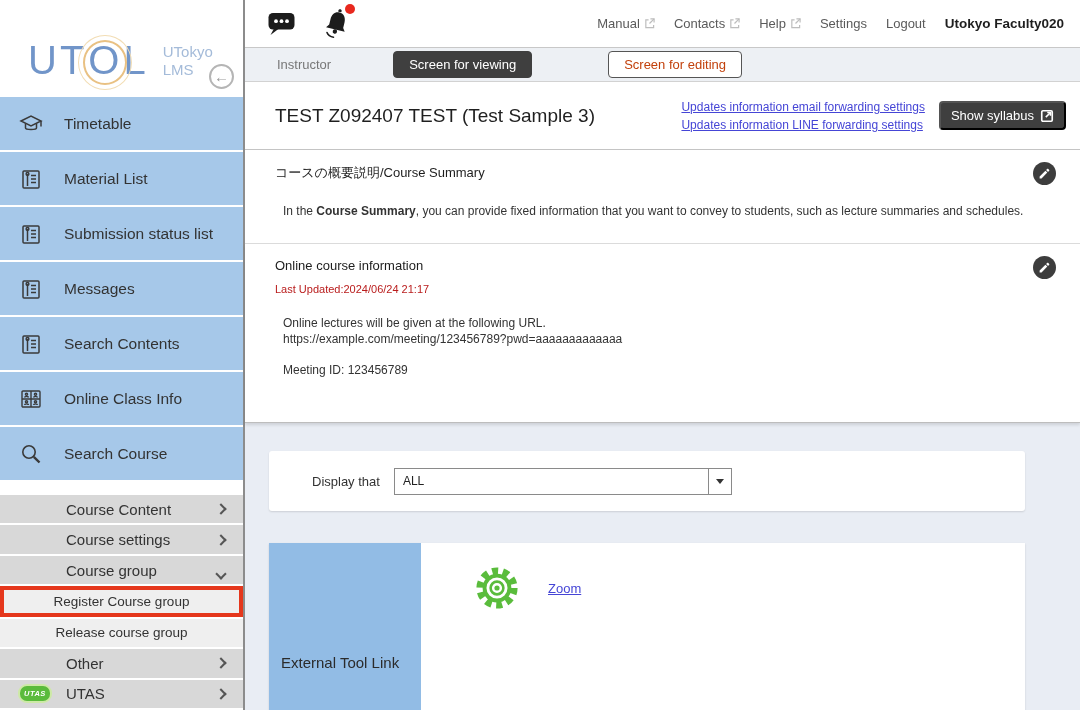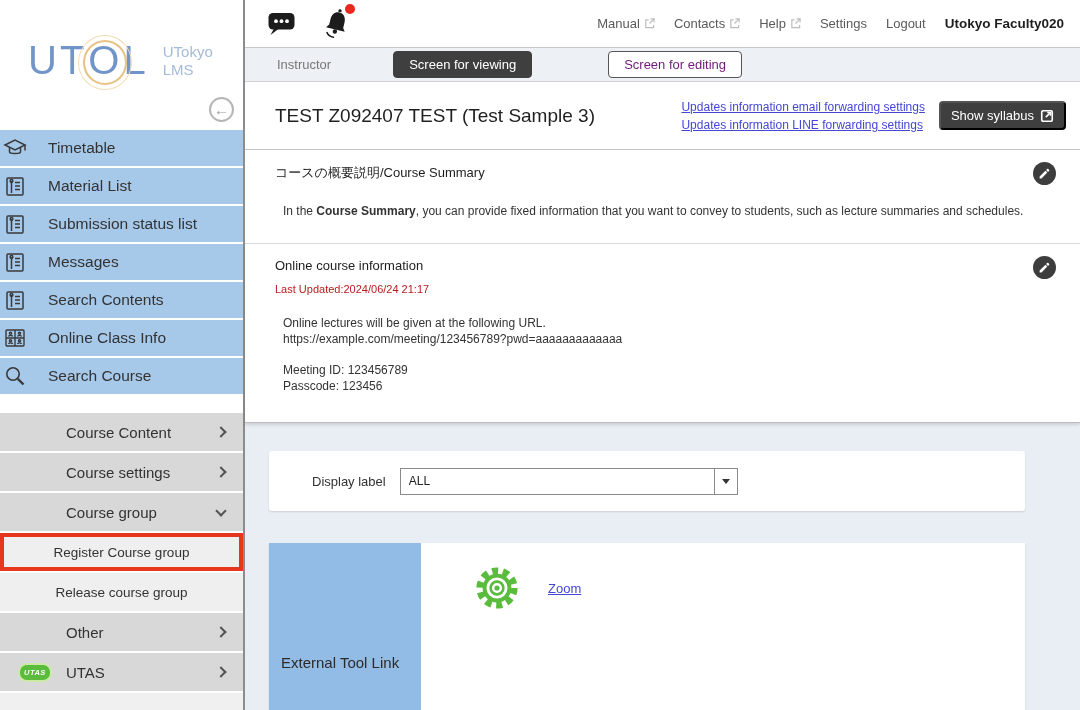--- a/index.html
+++ b/index.html
@@ -11,21 +11,21 @@
   .logo-area { height:130px; position:relative; background:#fff; }
   .logo-row { position:absolute; left:28px; top:38px; display:flex; align-items:center; }
   .logo-main { font-size:40px; font-weight:300; color:#7195c9; letter-spacing:3px; display:flex; align-items:center; }
   .logo-o { position:relative; display:inline-block; padding:0 1px; }
   .logo-o::before { content:""; position:absolute; left:-4px; top:2px; right:-4px; bottom:-2px; border:2px solid #e9c183; border-radius:50%; }
   .logo-o::after { content:""; position:absolute; left:-9px; top:-3px; right:-9px; bottom:-7px; border:1.5px solid #f2ddb4; border-radius:50%; }
   .logo-sub { margin-left:14px; font-size:15px; color:#a4bbd9; line-height:1.15; }
   .collapse-btn { position:absolute; right:9px; bottom:8px; width:25px; height:25px; border:2px solid #b5b5b5; border-radius:50%; color:#9a9a9a; font-size:15px; line-height:21px; text-align:center; cursor:pointer; background:#fff; }
 
   .nav { list-style:none; }
-  .nav-item { height:36px; margin-bottom:2px; background:#a6c8e9; display:flex; align-items:center; cursor:pointer; }
+  .nav-item { height:53px; margin-bottom:2px; background:#a6c8e9; display:flex; align-items:center; padding-left:16px; cursor:pointer; }
   .nav-item .nicon { width:30px; display:flex; justify-content:center; }
   .nav-item .nlabel { margin-left:18px; font-size:15.5px; color:#333; }
 
   .nav-gap { height:17px; }
 
   .group-item { height:38px; margin-bottom:2px; background:#d8d8d8; display:flex; align-items:center; padding-left:66px; position:relative; font-size:15px; color:#333; cursor:pointer; }
   .chev { position:absolute; right:18px; width:8px; height:8px; border-top:2px solid #555; border-right:2px solid #555; }
   .chev-right { transform:rotate(45deg); }
   .chev-down  { transform:rotate(135deg); top:14px; }
 
@@ -45,21 +45,21 @@
   .topbar-icons { display:flex; align-items:center; gap:24px; }
   .icon-btn { cursor:pointer; position:relative; display:flex; }
   .bell-dot { position:absolute; right:-2px; top:-3px; width:10px; height:10px; background:#e8281e; border-radius:50%; }
   .topbar-right { margin-left:auto; display:flex; align-items:center; gap:19px; font-size:13px; color:#5a5a5a; }
   .top-link { display:flex; align-items:center; gap:4px; cursor:pointer; }
   .top-user { font-weight:bold; color:#1e1e1e; font-size:13.5px; }
 
   .modebar { height:34px; background:#edf0f4; border-bottom:1px solid #d2d2d2; display:flex; align-items:center; padding-left:32px;gap:46px; }
   .mode-role { font-size:13px; color:#777; }
   .btn-dark { background:#3f3f3f; color:#fff; font-size:13px; border:1px solid #3f3f3f; border-radius:4px; padding:5px 15px; margin-left:16px; cursor:pointer; }
-  .btn-light { background:#fff; color:#701a75; font-size:13px; border:1px solid #555; border-radius:4px; padding:5px 15px; margin-left:30px; cursor:pointer; }
+  .btn-light { background:#fff; color:#c2410c; font-size:13px; border:1px solid #555; border-radius:4px; padding:5px 15px; margin-left:30px; cursor:pointer; }
 
   .title-row { height:68px; background:#fff; border-bottom:1px solid #c4c4c4; display:flex; align-items:center; padding:0 14px 0 30px; }
   .course-title { font-size:19px; font-weight:500; color:#1f1f1f; }
   .title-right { margin-left:auto; display:flex; align-items:center; gap:14px; }
   .fwd-links { display:flex; flex-direction:column; gap:2px; }
   a.plink { color:#4545d6; font-size:12px; text-decoration:underline; cursor:pointer; line-height:16px; }
   .btn-syllabus { background:#3f3f3f; color:#fff; font-size:13px; border-radius:4px; padding:5px 10px; display:flex; align-items:center; gap:6px; cursor:pointer; white-space:nowrap; }
 
   .section { background:#fff; position:relative; padding:14px 30px 0 30px; }
   .sec-summary { height:94px; border-bottom:1px solid #dcdcdc; }
@@ -331,28 +331,27 @@
           </svg>
         </span>
     </div>
     <div class="updated">Last Updated:2024/06/24 21:17</div>
     <div class="online-body">
       <div class="blk">
         <div>Online lectures will be given at the following URL.</div>
         <div>https://example.com/meeting/123456789?pwd=aaaaaaaaaaaaa</div>
       </div>
       <div>Meeting ID: 123456789</div>
-      <div>Passcode: 123456</div>
     </div>
   </div>
 
   <div class="lower">
 
     <div class="filter-card">
-      <span class="filter-label">Display label</span>
+      <span class="filter-label">Display that</span>
       <div class="select">
         <span class="select-value">ALL</span>
         <span class="select-arrow-box">
           <span class="tri-down"></span>
         </span>
       </div>
     </div>
 
     <div class="tool-row">
       <div class="tool-cat">

